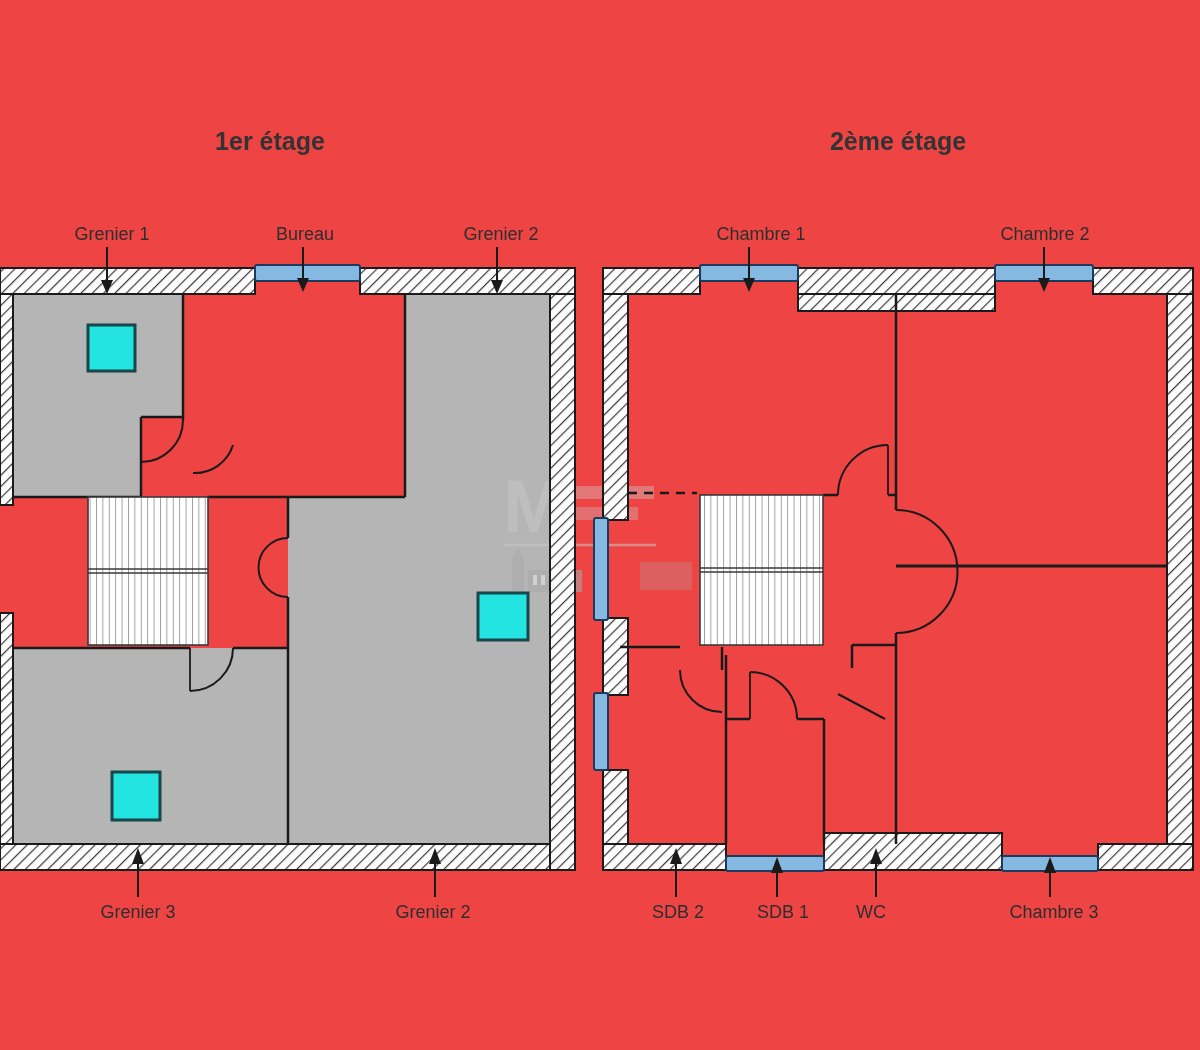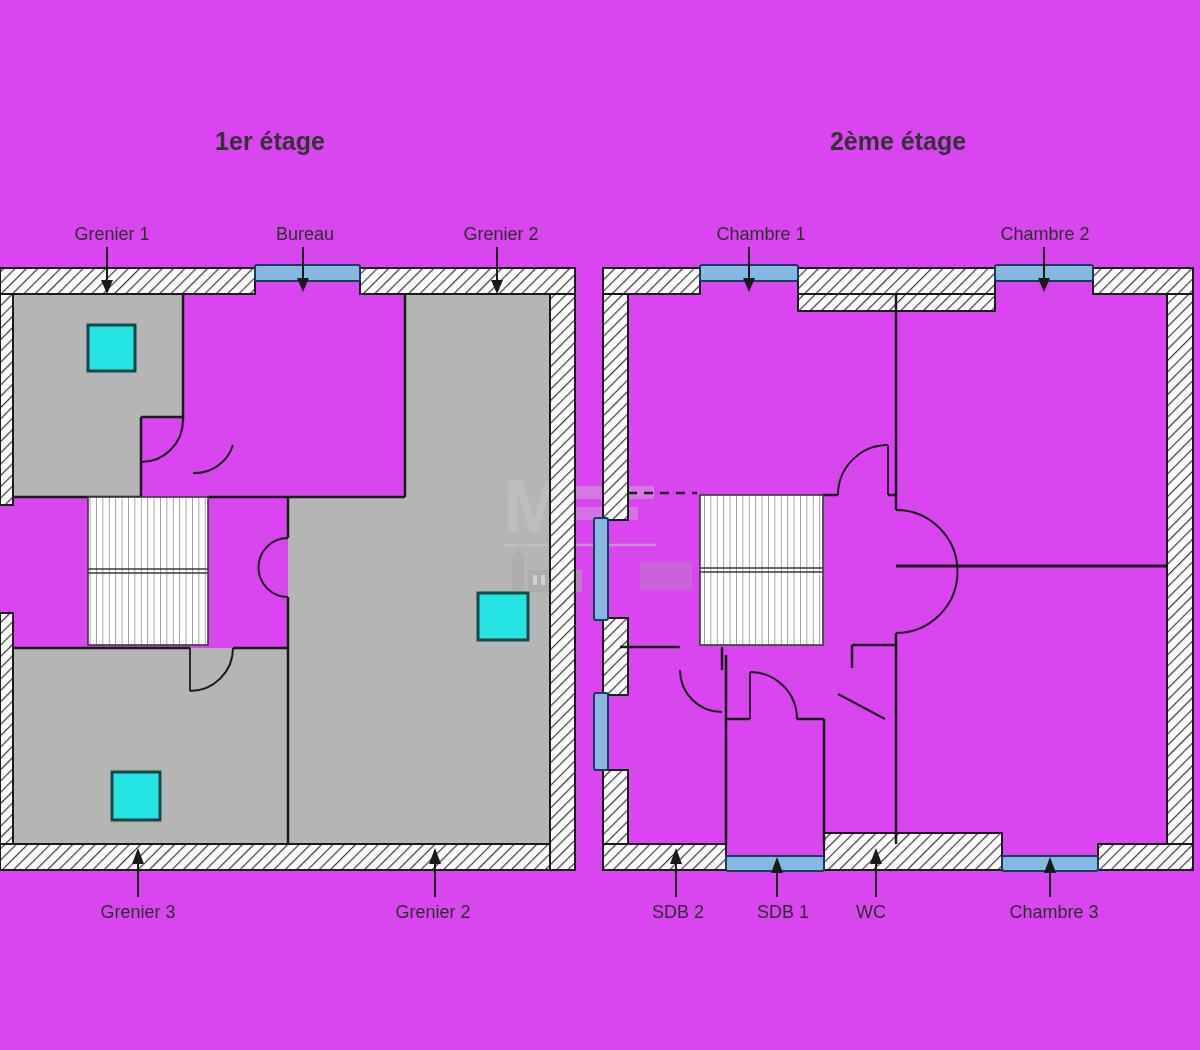--- a/index.html
+++ b/index.html
@@ -1,16 +1,16 @@
 <!DOCTYPE html>
 <html><head>
 <meta charset="utf-8">
 <style>
   html,body{margin:0;padding:0;background:#ffffff;}
-  .page{width:1200px;height:1050px;position:relative;background:#d946ef;overflow:hidden;
+  .page{width:1200px;height:1050px;position:relative;background:#ef4444;overflow:hidden;
         font-family:"Liberation Sans", sans-serif;}
   svg{display:block;}
   text{font-family:"Liberation Sans", sans-serif;}
   .plan-title{font-size:25px;font-weight:bold;fill:#333333;}
   .room-label{font-size:18px;fill:#2e2e2e;}
   .wm-letter{font-size:74px;font-weight:bold;fill:#c6c6c6;}
 </style>
 </head>
 <body>
 

